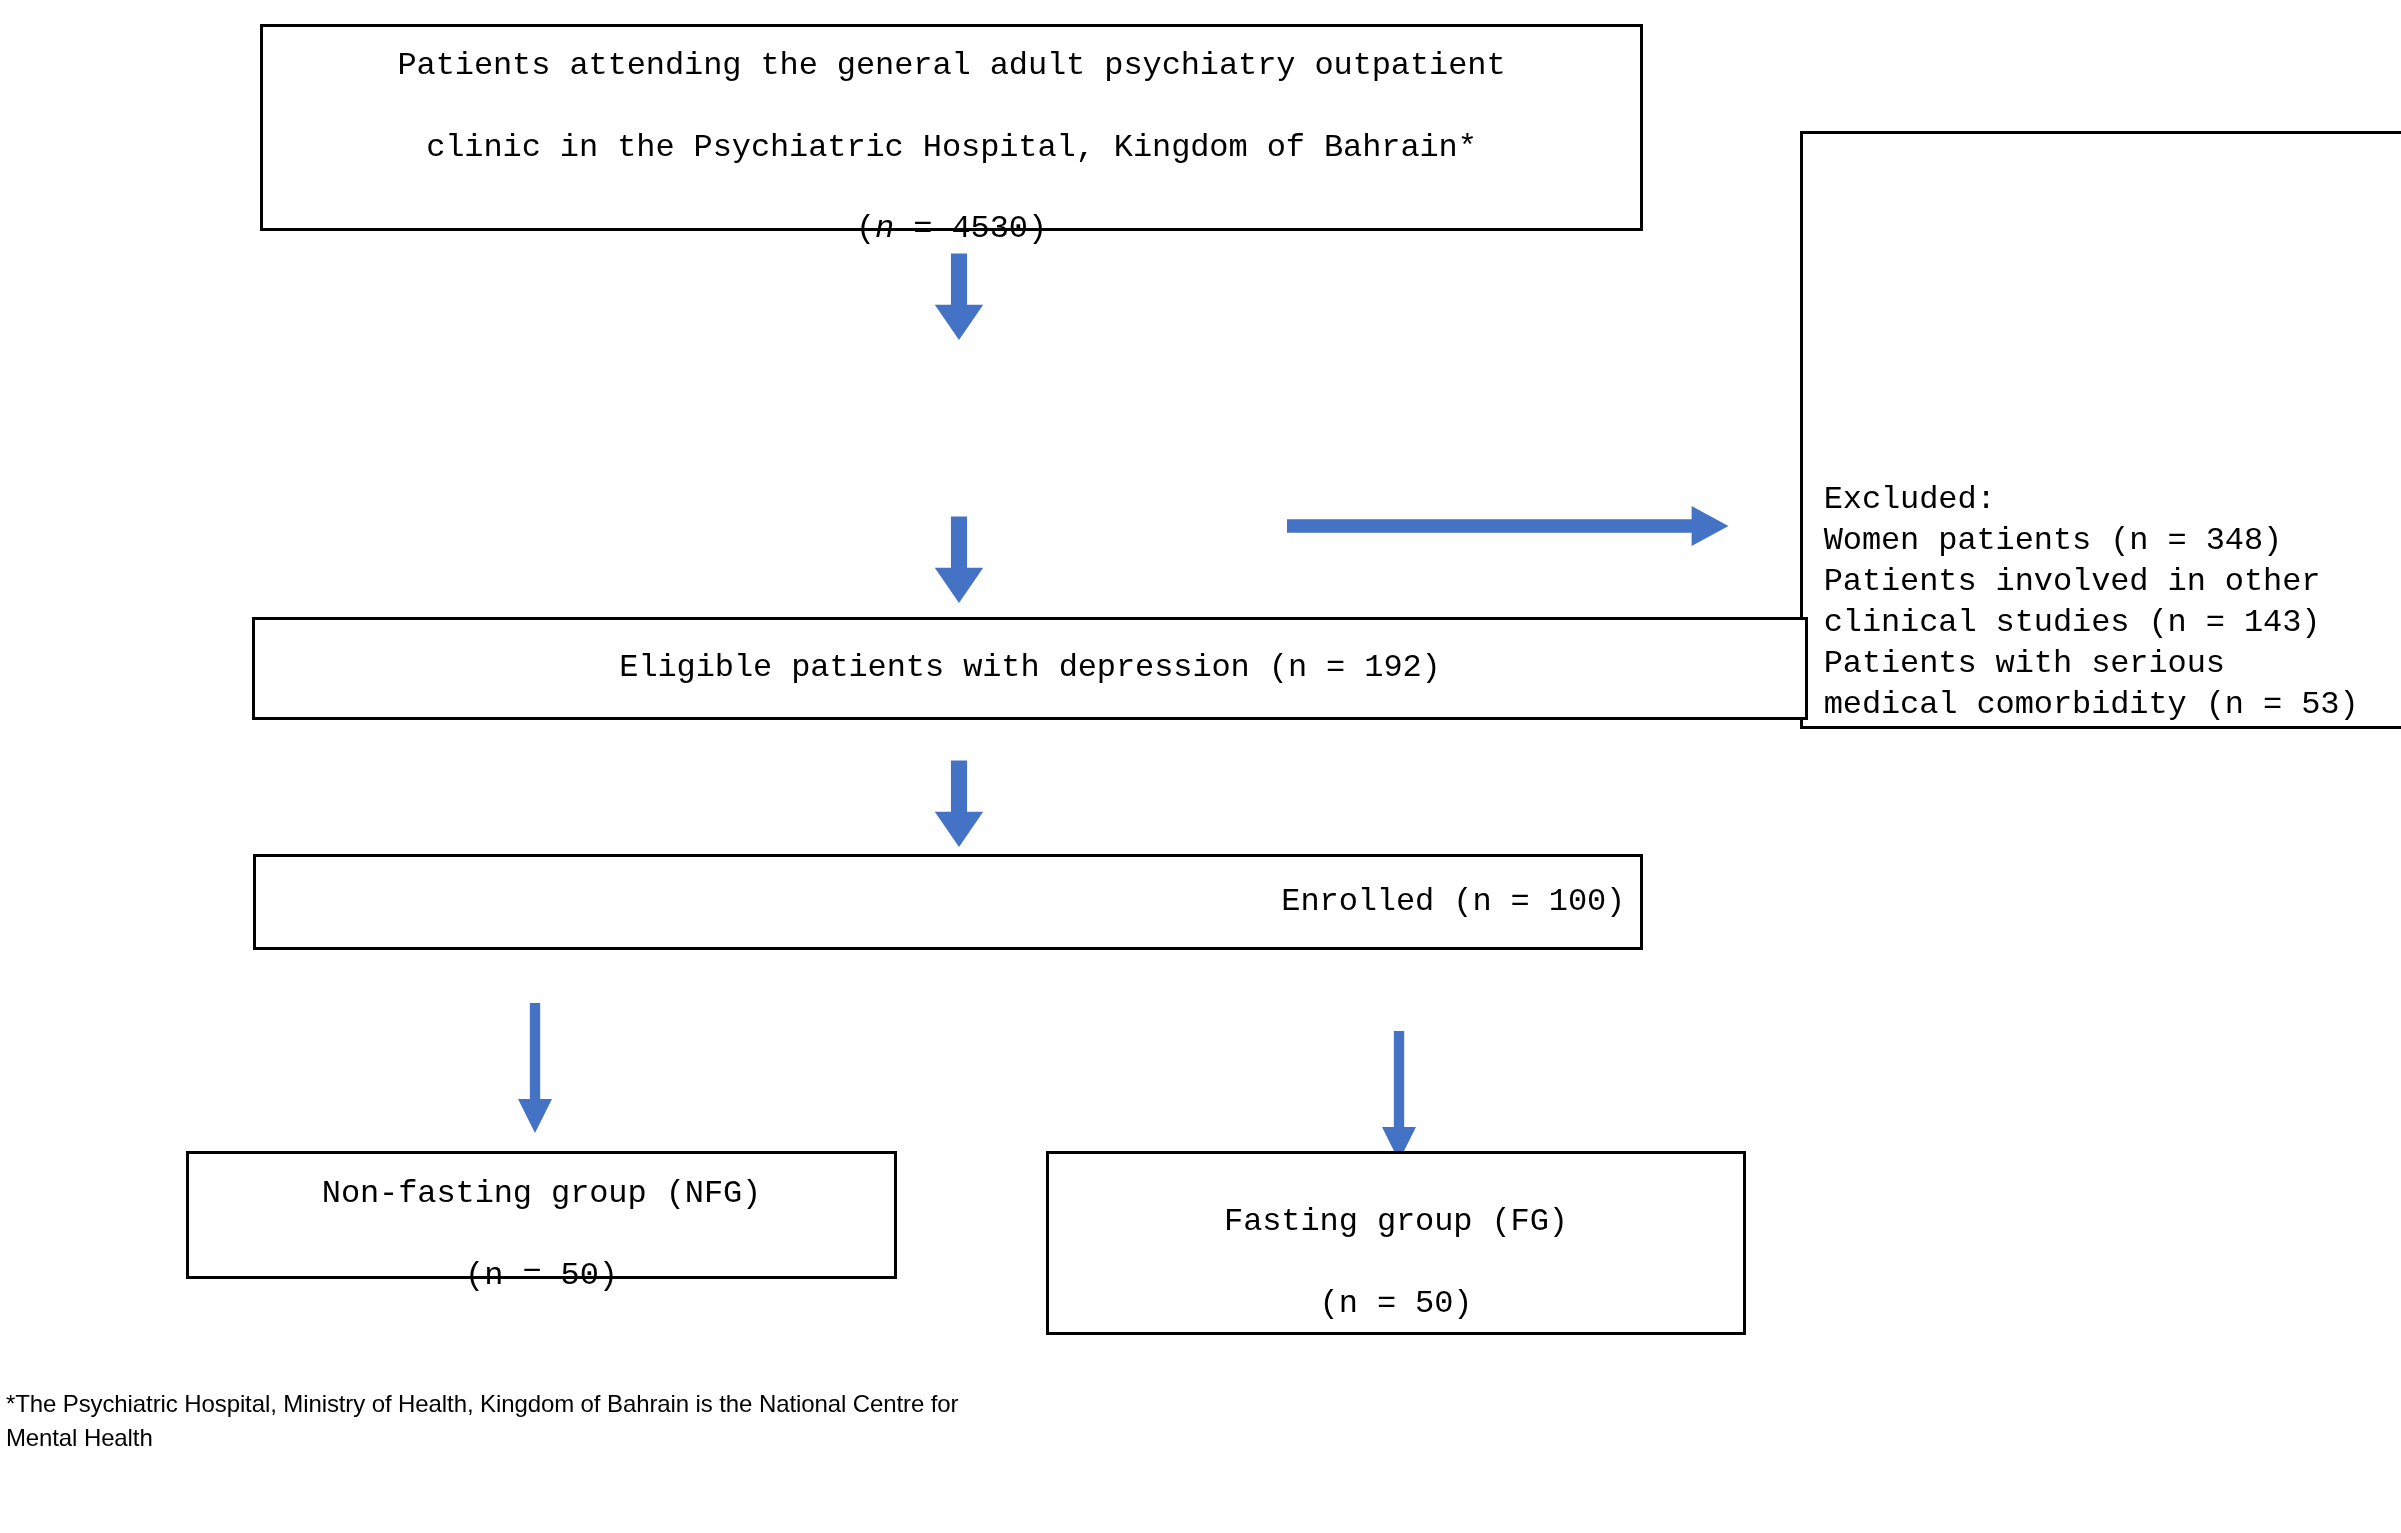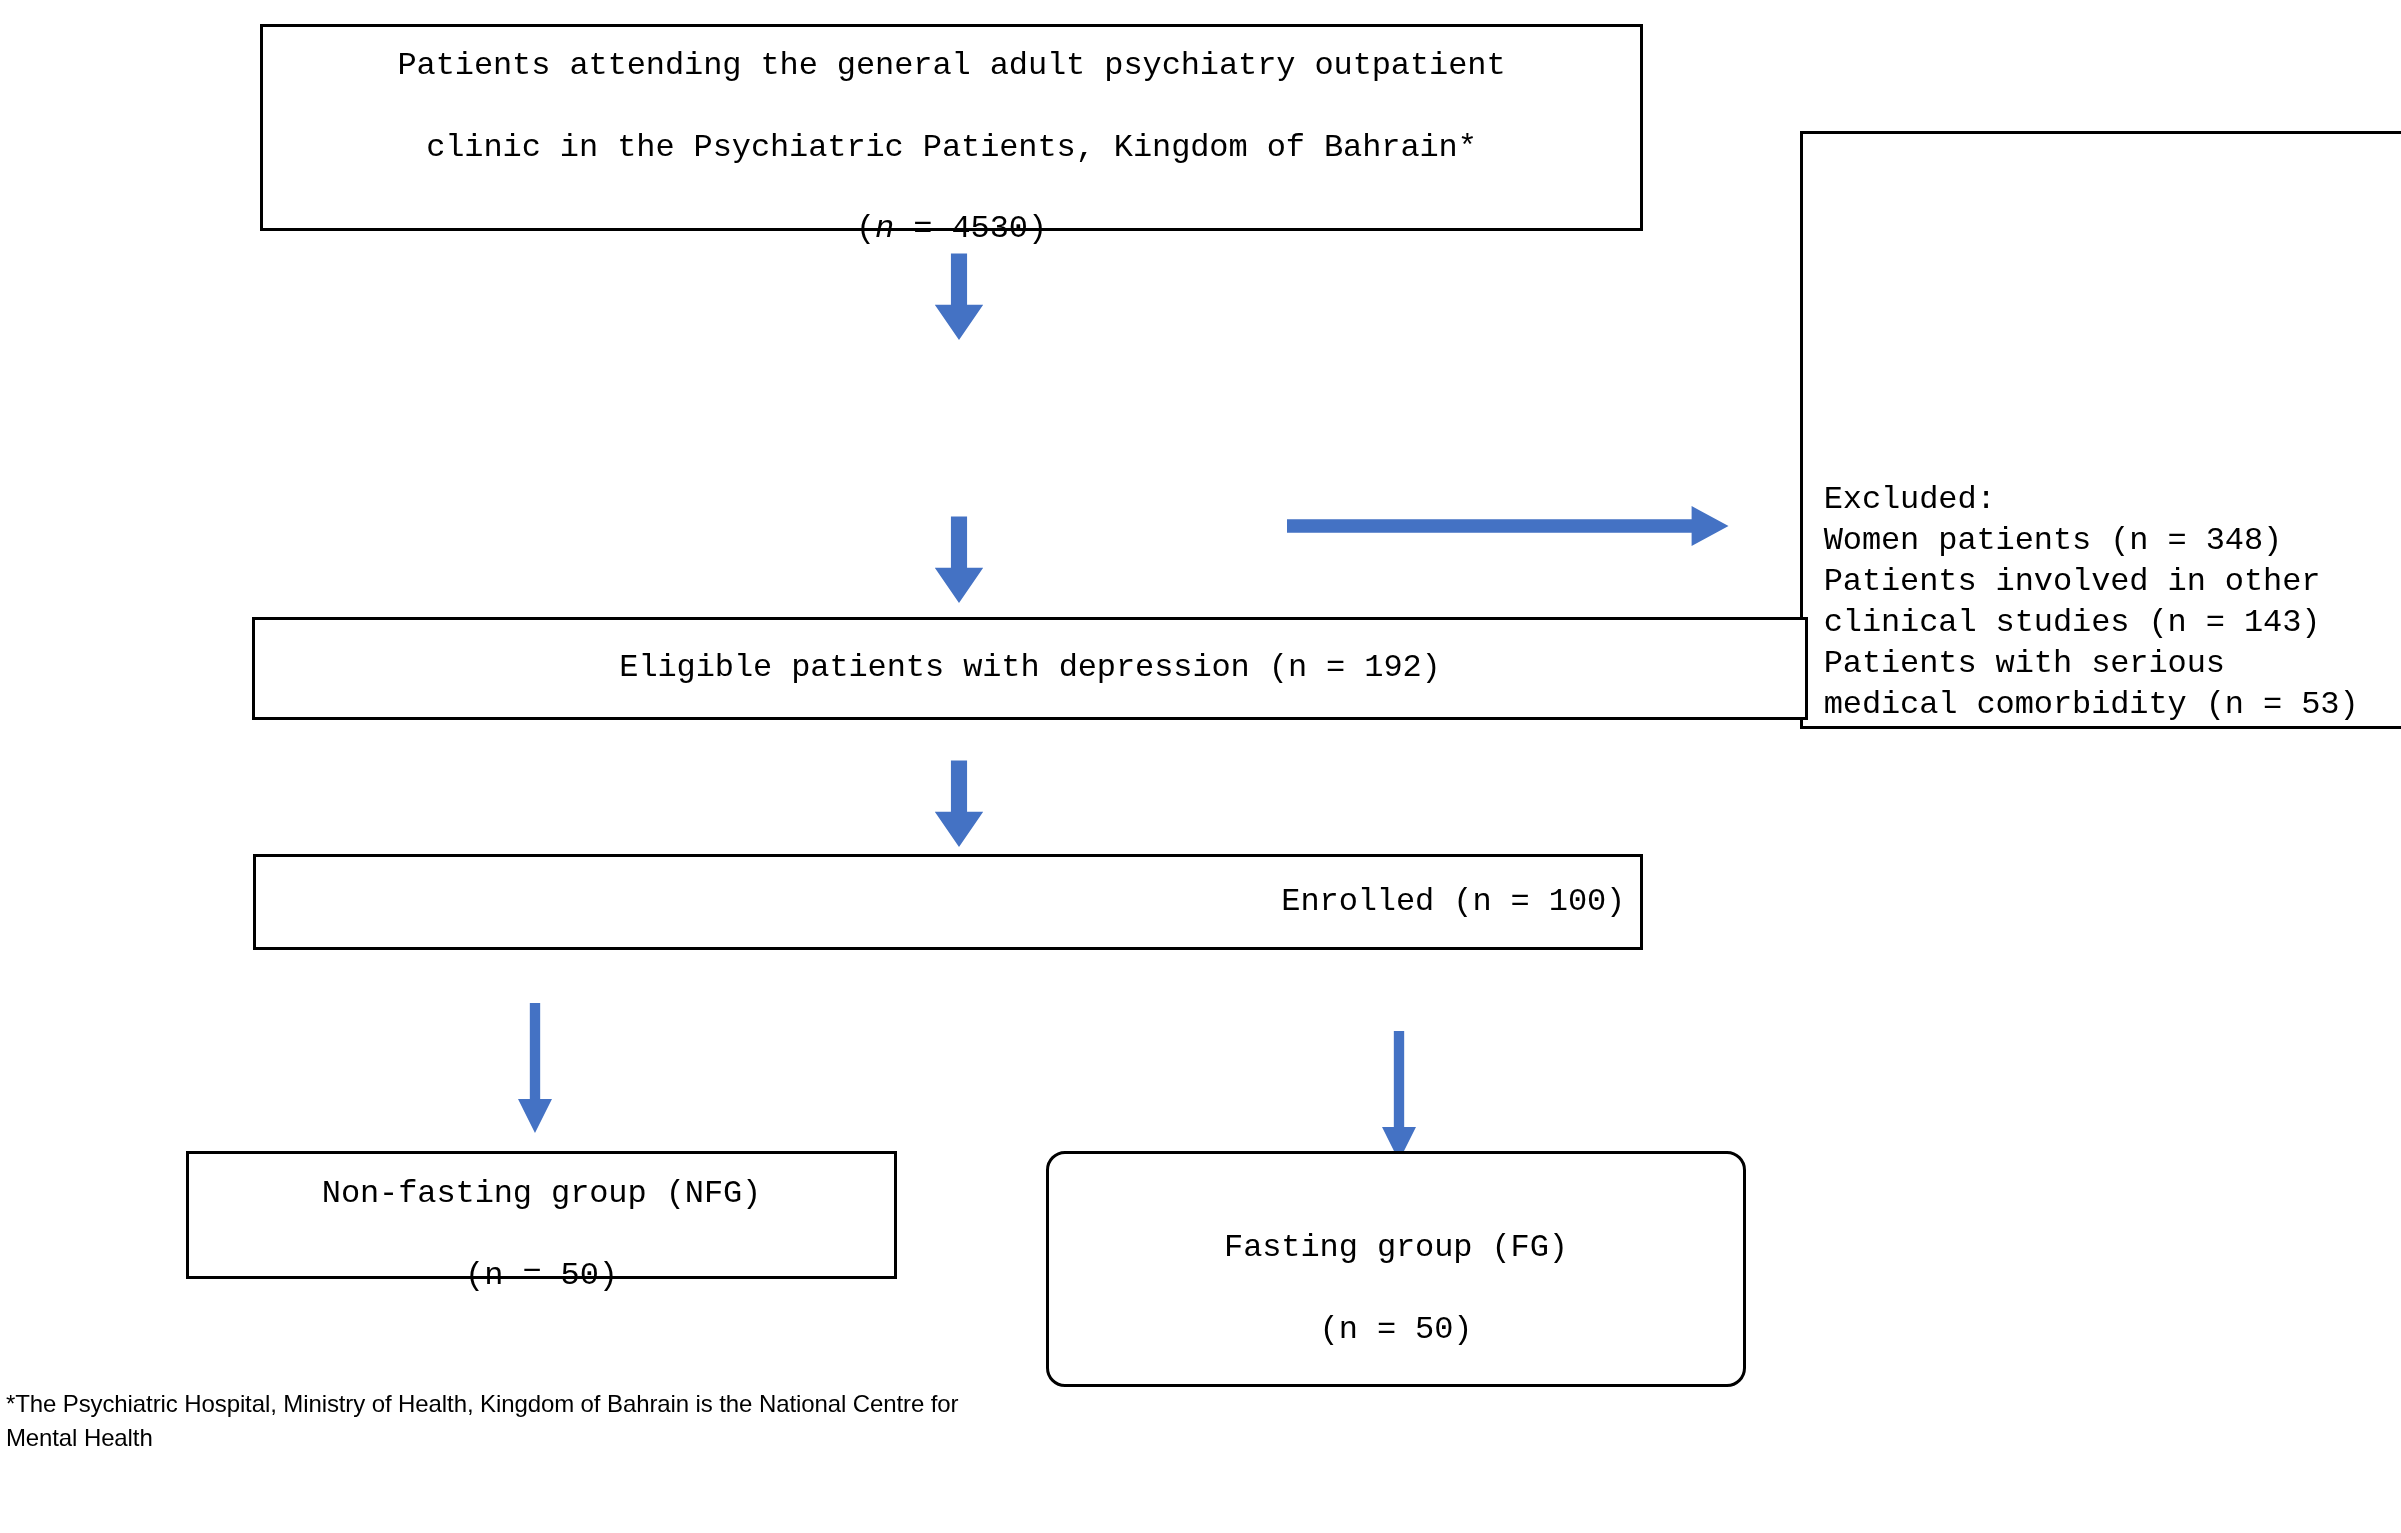--- a/index.html
+++ b/index.html
@@ -66,21 +66,21 @@
   }
 </style>
 </head>
 <body>
 
 <div id="canvas">
 
   <div class="box" style="left:260px; top:24px; width:1383px; height:207px;">
     <div class="box-text">
       <span>Patients attending the general adult psychiatry outpatient</span><br>
-      <span>clinic in the Psychiatric Patients, Kingdom of Bahrain*</span><br>
+      <span>clinic in the Psychiatric Hospital, Kingdom of Bahrain*</span><br>
       <span>(</span><span class="italic-n">n</span><span> = 4530)</span>
     </div>
   </div>
 
   <svg class="arrow-v" style="left:926px; top:253px; width:66px; height:89px;" viewBox="0 0 90 120">
     <path d="M34 0 H56 V70 H78 L45 118 L12 70 H34 Z" fill="#4472C4"></path>
   </svg>
 
 
   <svg class="arrow-v" style="left:926px; top:516px; width:66px; height:89px;" viewBox="0 0 90 120">
@@ -120,21 +120,21 @@
     <path d="M28 0 H42 V130 H58 L35 176 L12 130 H28 Z" fill="#4472C4"></path>
   </svg>
 
   <div class="box" style="left:186px; top:1151px; width:711px; height:128px;">
     <div class="box-text">
       <span>Non-fasting group (NFG)</span><br>
       <span>(n = 50)</span>
     </div>
   </div>
 
-  <div class="box" style="left:1046px; top:1151px; width:700px; height:236px;border-radius:19px;">
+  <div class="box" style="left:1046px; top:1151px; width:700px; height:184px;">
     <div class="box-text">
       <span>Fasting group (FG)</span><br>
       <span>(n = 50)</span>
     </div>
   </div>
 
   <div class="footnote" style="left:5.9px; top:1387px; width:2065px;">*The Psychiatric Hospital, Ministry of Health, Kingdom of Bahrain is the National Centre for
 Mental Health</div>
 
 </div>

